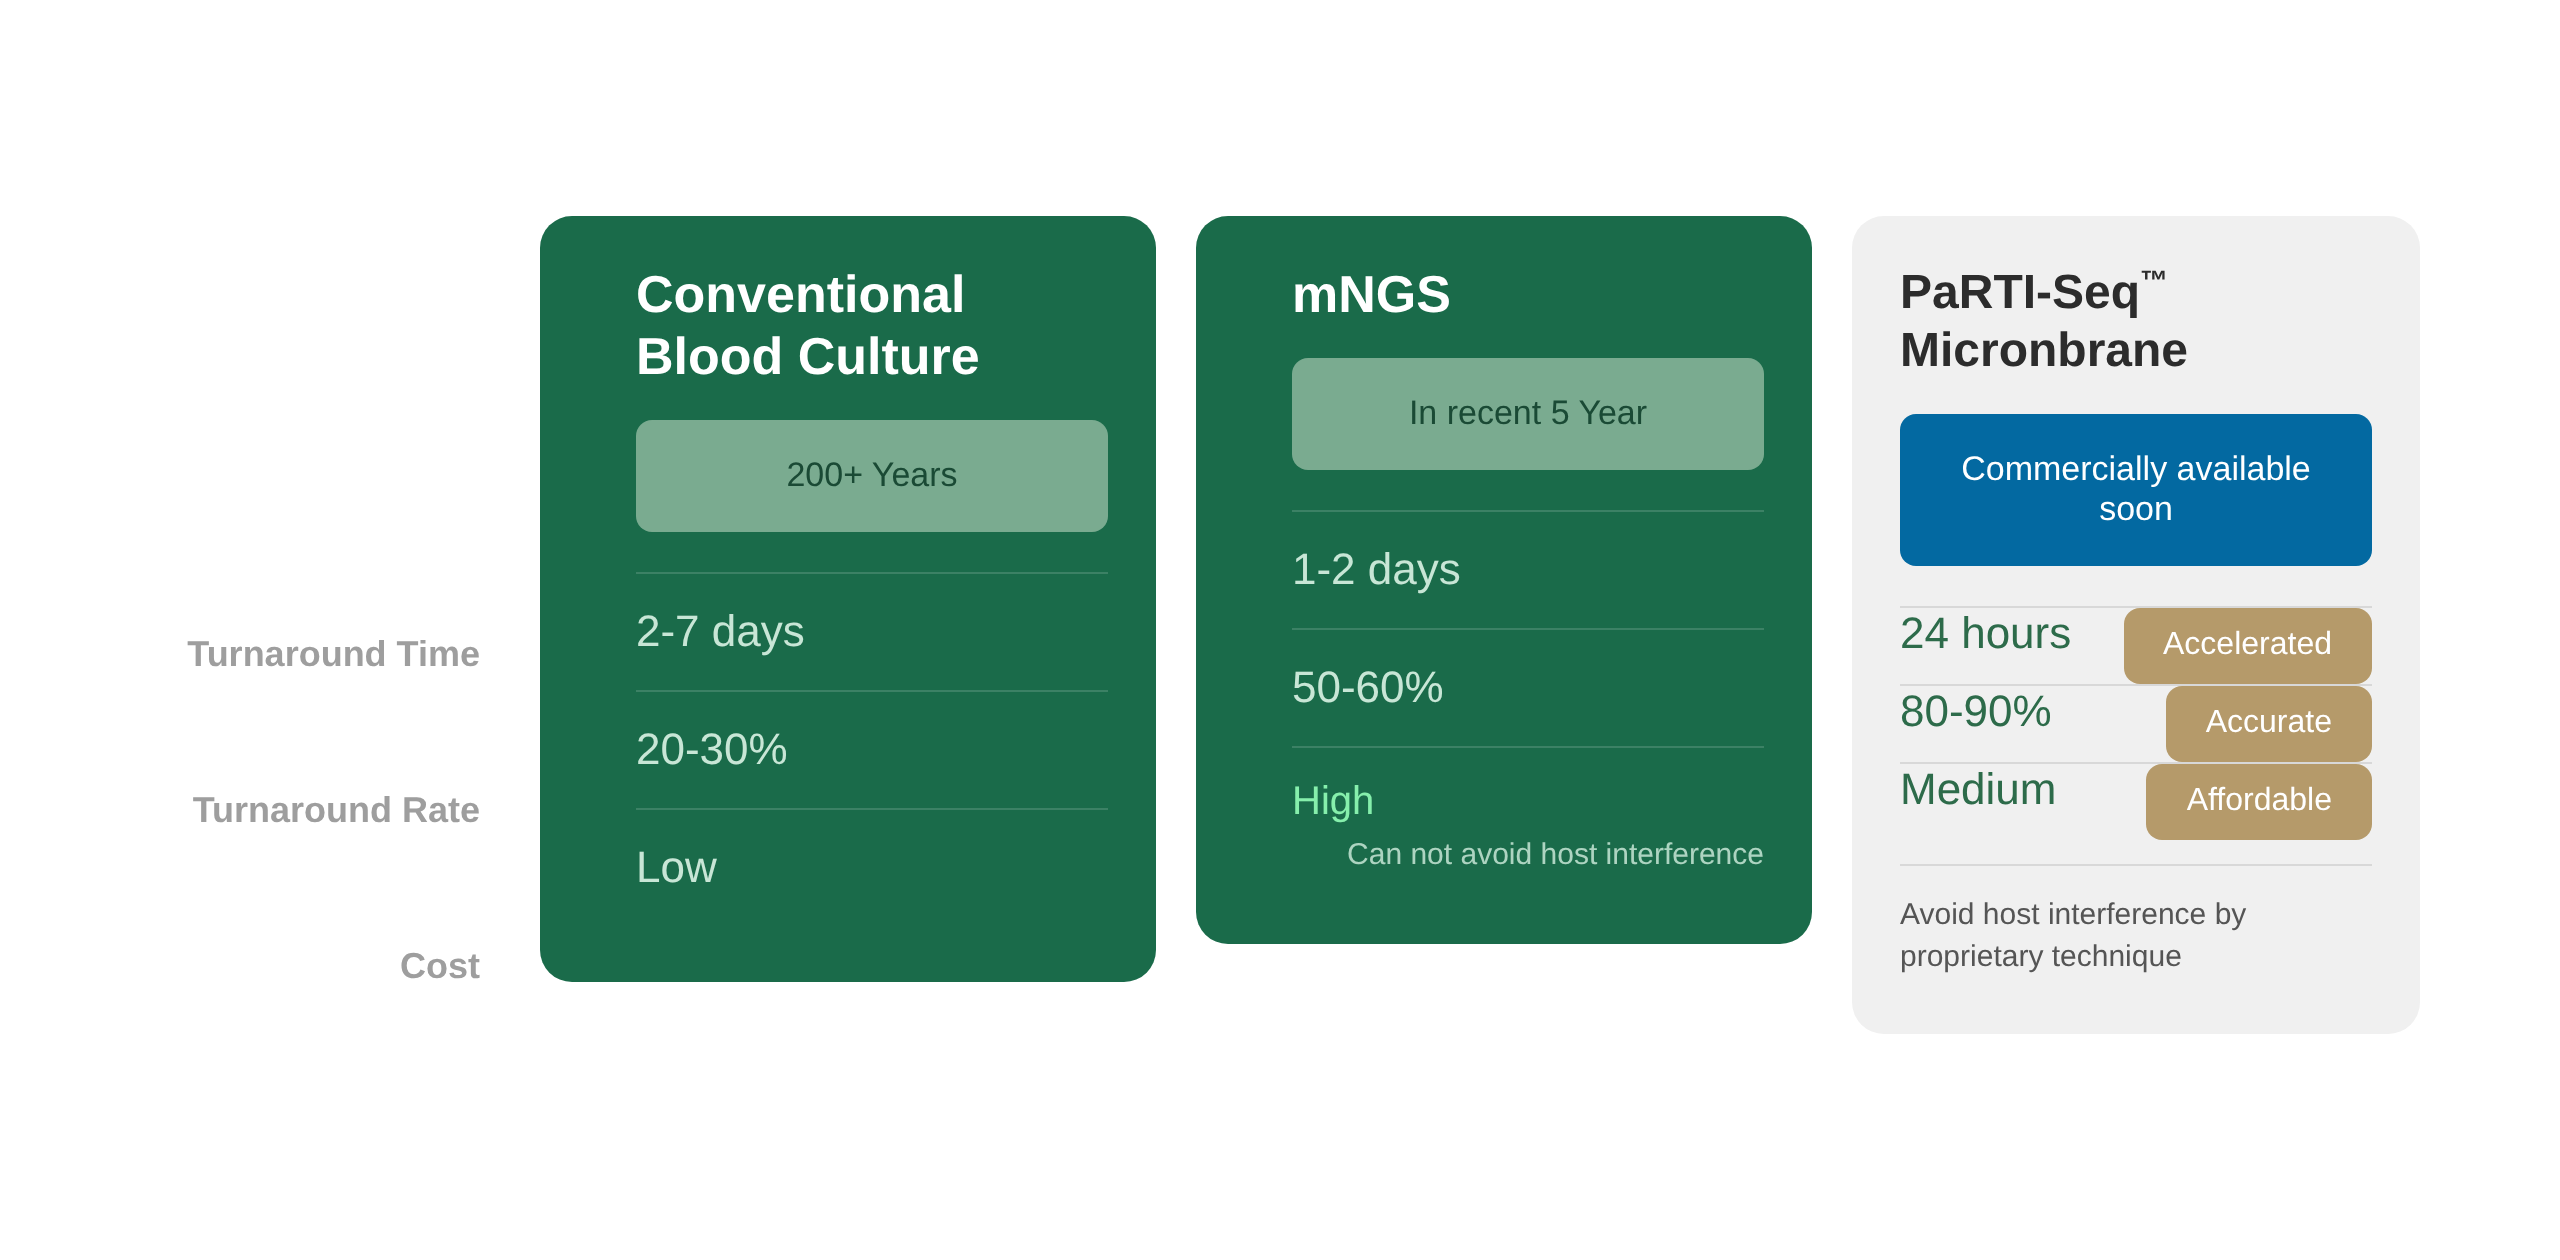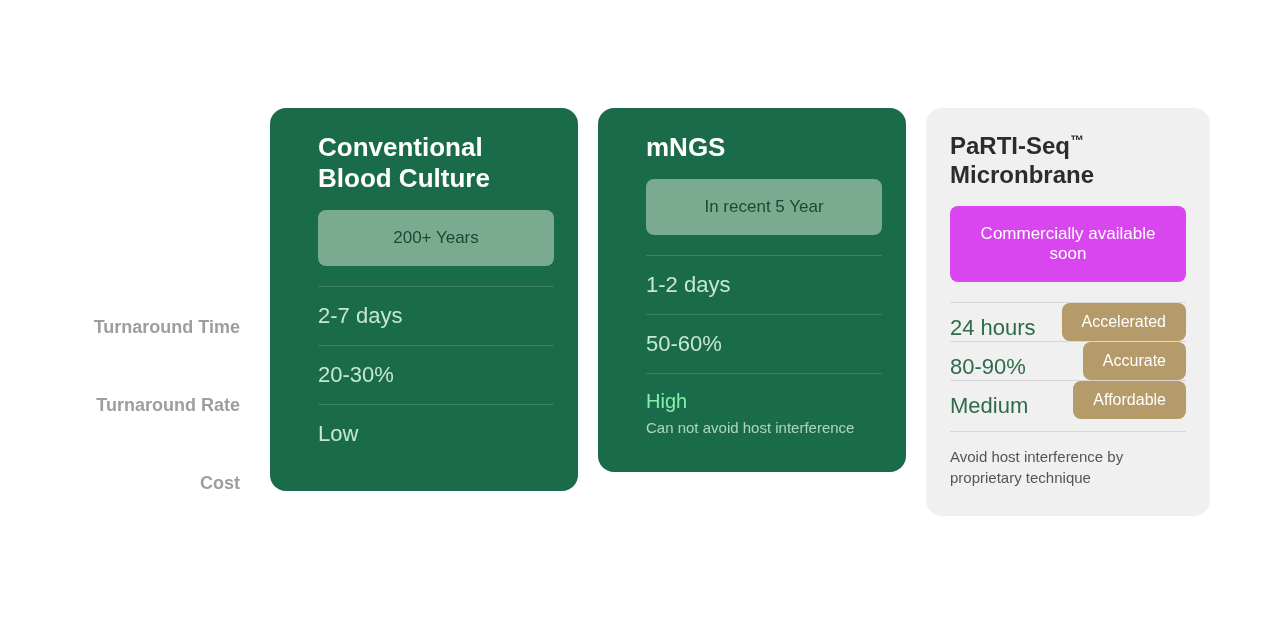--- a/index.html
+++ b/index.html
@@ -93,21 +93,21 @@
       color: #2d6b4a;
       margin-bottom: 20px;
     }
 
     .badge-light-green {
       background: #7aab90;
       color: #1a4a35;
     }
 
     .badge-dark-green {
-      background: #d946ef;
+      background: #0369a1;
       color: #ffffff;
     }
 
     .card-value {
       font-size: 22px;
       color: #c8e6d6;
       padding: 16px 0;
       border-top: 1px solid rgba(255,255,255,0.15);
     }
 
@@ -115,21 +115,21 @@
       color: #c8e6d6;
     }
 
     .card-value:first-of-type {
       border-top: 1px solid rgba(255,255,255,0.15);
     }
 
     
     .gray-row {
       display: flex;
-      align-items: flex-end;
+      align-items: flex-start;
       justify-content: space-between;
       padding: 0 0;
       border-top: 1px solid #d8d8d8;
     }
 
     .gray-row:first-of-type {
       border-top: none;
       padding-top: 0;
     }
 
@@ -156,20 +156,21 @@
       border-top: 1px solid #d8d8d8;
       padding-top: 14px;
     }
 
     
     .sub-note {
       font-size: 15px;
       color: rgba(200,230,214,0.85);
       margin-top: 4px;
       line-height: 1.4;
+      text-align: right;
     }
 
     .high-section {
       padding: 16px 0 6px 0;
       border-top: 1px solid rgba(255,255,255,0.15);
     }
 
     .high-label {
       font-size: 20px;
       color: #86efac;

